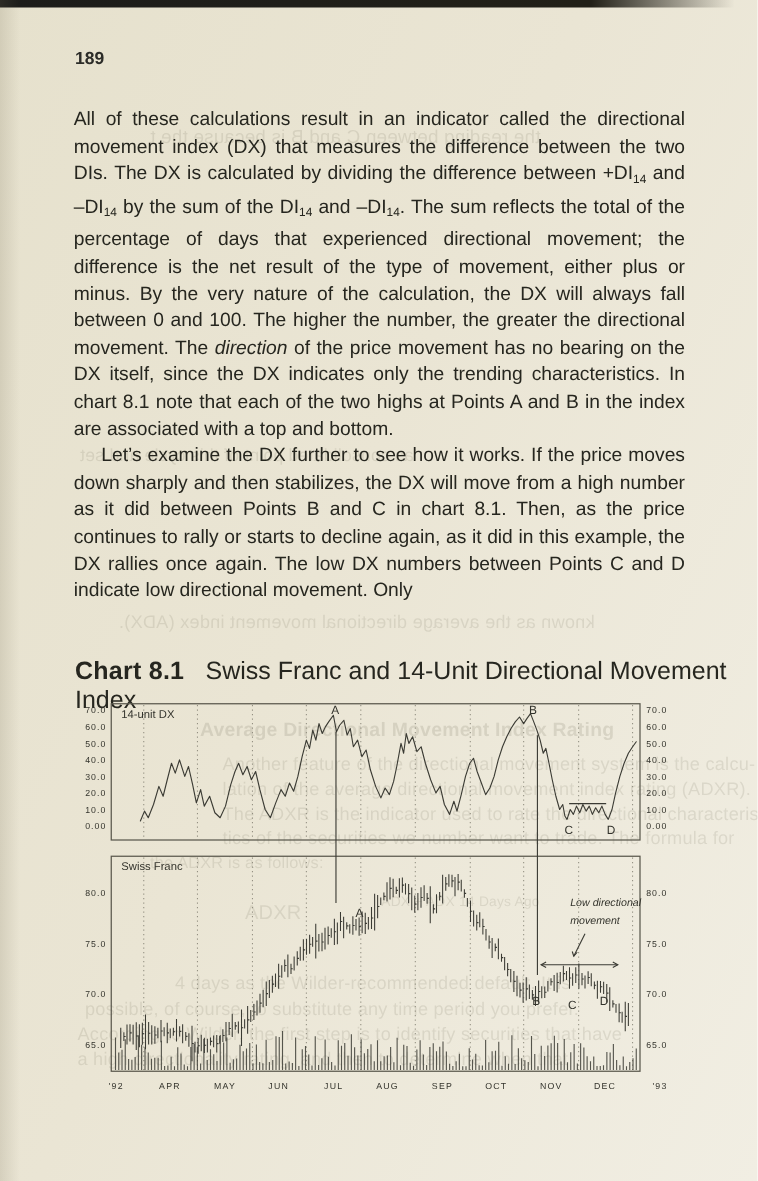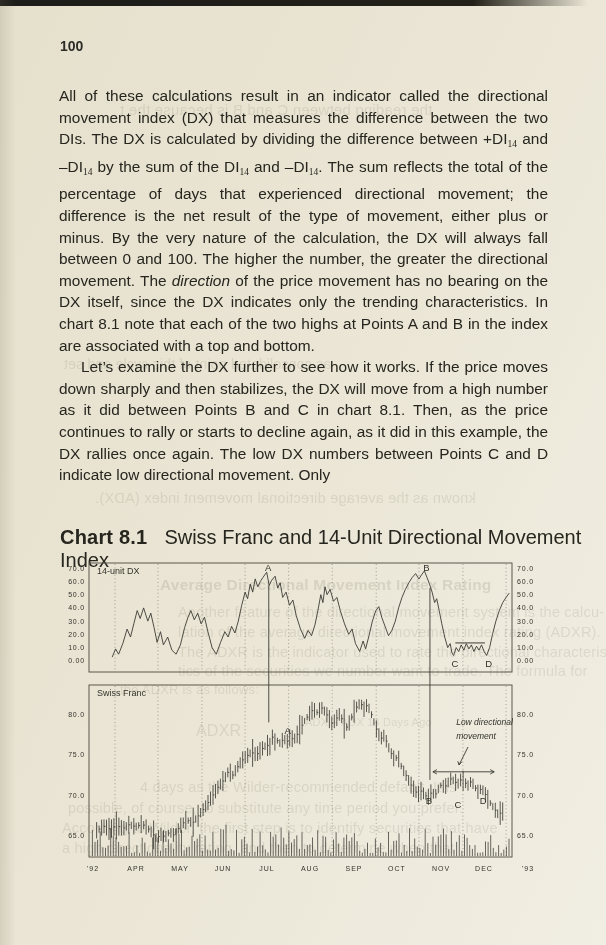--- a/index.html
+++ b/index.html
@@ -12,21 +12,21 @@
   .edge-vignette{position:absolute;top:0;left:0;width:16px;height:945px;
     background:linear-gradient(90deg,rgba(120,112,88,.18),rgba(120,112,88,0));}
   .header{position:absolute;top:38px;left:60px;width:487px;display:flex;
     justify-content:space-between;align-items:baseline;color:#2c2c28;}
   .header .title{font-size:13.5px;letter-spacing:.1px;}
   .header .pageno{font-size:14px;font-weight:bold;}
   .body-text{position:absolute;top:85px;left:59px;width:489px;color:#26261f;
     font-size:15.4px;line-height:21.6px;text-align:justify;z-index:2;}
   .body-text p{margin:0;}
   .body-text p+p{text-indent:22px;}
-  .body-text sub{font-size:9.5px;vertical-align:-3px;letter-spacing:0;font-family:Liberation Serif, serif;}
+  .body-text sub{font-size:9.5px;vertical-align:-3px;letter-spacing:0;}
   .caption{position:absolute;top:526px;left:60px;font-size:20px;color:#26261f;z-index:2;}
   .caption .cap-label{font-weight:bold;margin-right:17px;letter-spacing:.2px;}
   .ghost-layer{position:absolute;top:0;left:0;width:606px;height:945px;z-index:1;}
   .ghost{position:absolute;color:#6e6a56;opacity:.15;white-space:nowrap;letter-spacing:.2px;}
   .ghost.mir{transform:scaleX(-1);}
   .ghost.b{font-weight:bold;opacity:.17;}
   #chart-svg{position:absolute;top:549px;left:0;z-index:2;}
 </style>
 </head>
 <body>
@@ -47,21 +47,21 @@
       <div class="ghost" style="left: 120px; top: 682px; font-size: 13px; text-align: center;">the ADXR is as follows:</div>
       <div class="ghost" style="left: 196px; top: 722px; font-size: 16px;">ADXR</div>
       <div class="ghost" style="left: 305px; top: 716px; font-size: 11px;">ADX + ADX 14 Days Ago</div>
       <div class="ghost" style="left: 140px; top: 779px; font-size: 14.5px;">4 days as the Wilder-recommended default. It is</div>
       <div class="ghost" style="left: 68px; top: 800px; font-size: 14.5px;">possible, of course, to substitute any time period you prefer.</div>
       <div class="ghost" style="left: 62px; top: 820px; font-size: 14.5px;">According to Wilder, the first step is to identify securities that have</div>
       <div class="ghost" style="left: 62px; top: 840px; font-size: 14.5px;">a high directionality rating, and then to determine when that</div>
     </div>
 
   <div class="header">
-    <span class="pageno">100</span>
+    <span class="pageno">189</span>
   </div>
 
   <div class="body-text" id="paras">
       <p><span>All of these calculations result in an indicator called the directional movement index (DX) that measures the difference between the two DIs. The DX is calculated by dividing the difference between +DI</span><sub>14</sub><span> and –DI</span><sub>14</sub><span> by the sum of the DI</span><sub>14</sub><span> and –DI</span><sub>14</sub><span>. The sum reflects the total of the percentage of days that experienced directional movement; the difference is the net result of the type of movement, either plus or minus. By the very nature of the calculation, the DX will always fall between 0 and 100. The higher the number, the greater the directional movement. The </span><i>direction</i><span> of the price movement has no bearing on the DX itself, since the DX indicates only the trending characteristics. In chart 8.1 note that each of the two highs at Points A and B in the index are associated with a top and bottom.</span></p>
       <p><span>Let’s examine the DX further to see how it works. If the price moves down sharply and then stabilizes, the DX will move from a high number as it did between Points B and C in chart 8.1. Then, as the price continues to rally or starts to decline again, as it did in this example, the DX rallies once again. The low DX numbers between Points C and D indicate low directional movement. Only</span></p>
     </div>
 
   <div class="caption">
     <span class="cap-label">Chart 8.1</span><span class="cap-title">Swiss Franc and 14-Unit Directional Movement Index</span>
   </div>

